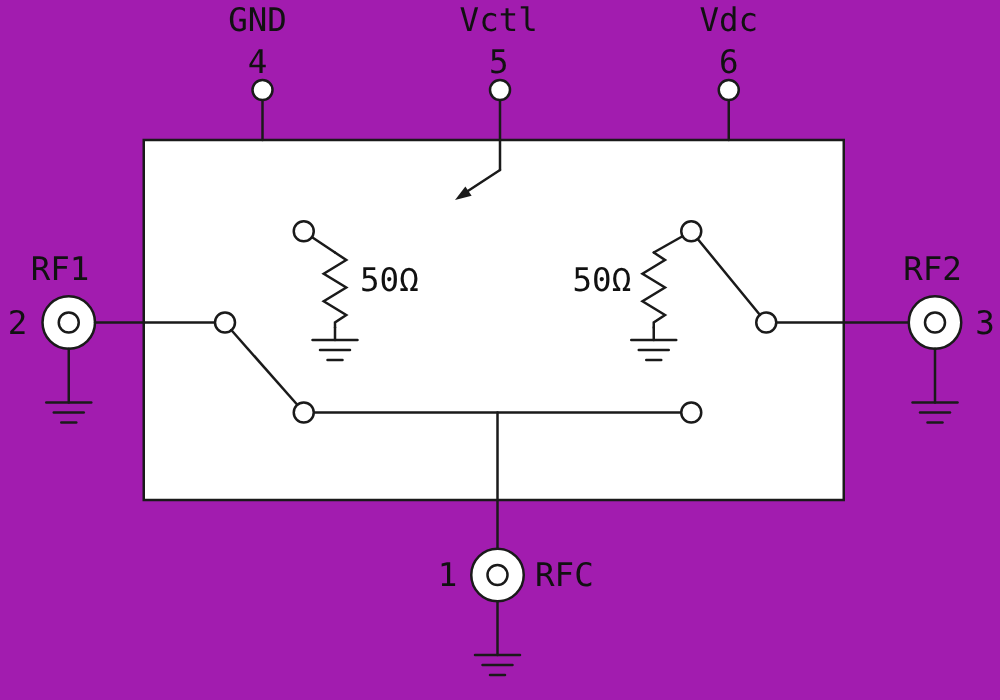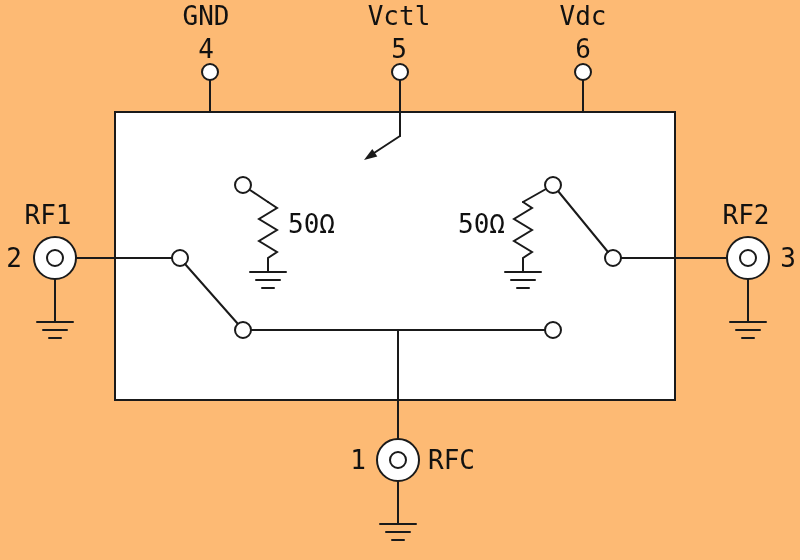--- a/index.html
+++ b/index.html
@@ -1,20 +1,20 @@
 <!DOCTYPE html>
 <html><head>
 <meta charset="utf-8">
 <style>
   html, body { margin: 0; padding: 0; background: #ffffff; }
   .stage {
     position: relative;
     width: 800px;
     height: 560px;
-    background: #fdba74;
+    background: #a21caf;
     overflow: hidden;
     font-family: "DejaVu Sans Mono", monospace;
   }
   svg { display: block; }
   .wire   { stroke: #1a1a1a; stroke-width: 2; fill: none; stroke-linecap: round; }
   .shape  { stroke: #1a1a1a; stroke-width: 2; fill: #ffffff; }
   .solid  { fill: #1a1a1a; stroke: none; }
   .lbl {
     font-family: "DejaVu Sans Mono", monospace;
     font-size: 26px;

